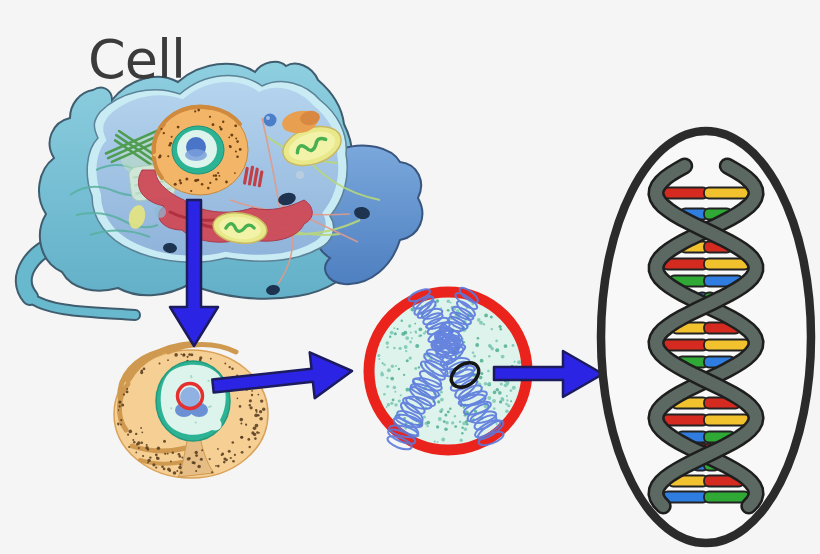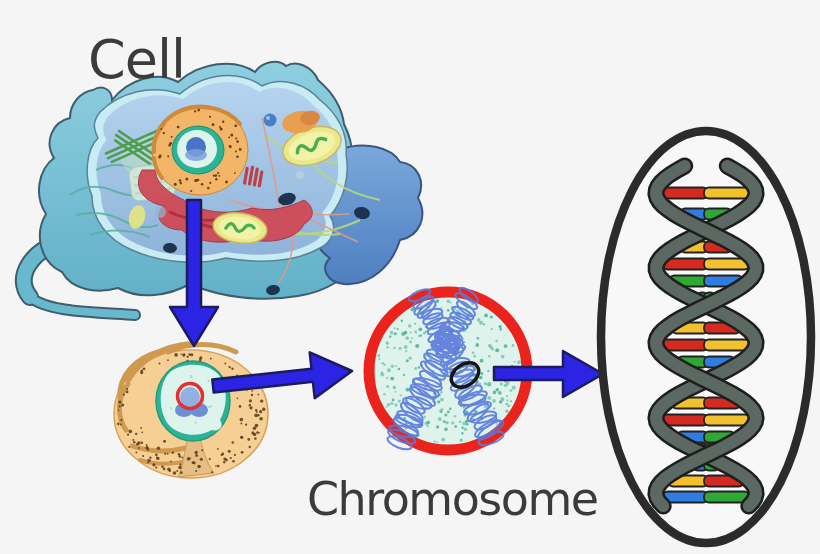--- a/index.html
+++ b/index.html
@@ -762,15 +762,14 @@
     <g id="dnaStrands">
           <path d="M 727.3,166 L 734.5,170 L 741.0,174 L 746.5,178 L 750.8,182 L 753.9,186 L 755.6,190 L 756.0,194 L 754.9,198 L 752.5,202 L 748.8,206 L 743.8,210 L 737.9,214 L 731.0,218 L 723.4,222 L 715.4,226 L 707.0,230 L 698.7,234 L 690.5,238 L 682.8,242 L 675.8,246 L 669.6,250 L 664.4,254 L 660.3,258 L 657.6,262 L 656.2,266 L 656.2,270 L 657.6,274 L 660.3,278 L 664.4,282 L 669.6,286 L 675.8,290 L 682.8,294 L 690.5,298 L 698.7,302 L 707.0,306 L 715.4,310 L 723.4,314 L 731.0,318 L 737.9,322 L 743.8,326 L 748.8,330 L 752.5,334 L 754.9,338 L 756.0,342 L 755.6,346 L 753.9,350 L 750.8,354 L 746.5,358 L 741.0,362 L 734.5,366 L 727.3,370 L 719.4,374 L 711.2,378 L 702.9,382 L 694.6,386 L 686.6,390 L 679.2,394 L 672.5,398 L 666.8,402 L 662.2,406 L 658.8,410 L 656.7,414 L 656.0,418 L 656.7,422 L 658.8,426 L 662.2,430 L 666.8,434 L 672.5,438 L 679.2,442 L 686.6,446 L 694.6,450 L 702.9,454 L 711.2,458 L 719.4,462 L 727.3,466 L 734.5,470 L 741.0,474 L 746.5,478 L 750.8,482 L 753.9,486 L 755.6,490 L 756.0,494 L 754.9,498 L 752.5,502 L 748.8,506" fill="none" stroke="#1e1e1e" stroke-width="17" stroke-linecap="round"></path>
           <path d="M 727.3,166 L 734.5,170 L 741.0,174 L 746.5,178 L 750.8,182 L 753.9,186 L 755.6,190 L 756.0,194 L 754.9,198 L 752.5,202 L 748.8,206 L 743.8,210 L 737.9,214 L 731.0,218 L 723.4,222 L 715.4,226 L 707.0,230 L 698.7,234 L 690.5,238 L 682.8,242 L 675.8,246 L 669.6,250 L 664.4,254 L 660.3,258 L 657.6,262 L 656.2,266 L 656.2,270 L 657.6,274 L 660.3,278 L 664.4,282 L 669.6,286 L 675.8,290 L 682.8,294 L 690.5,298 L 698.7,302 L 707.0,306 L 715.4,310 L 723.4,314 L 731.0,318 L 737.9,322 L 743.8,326 L 748.8,330 L 752.5,334 L 754.9,338 L 756.0,342 L 755.6,346 L 753.9,350 L 750.8,354 L 746.5,358 L 741.0,362 L 734.5,366 L 727.3,370 L 719.4,374 L 711.2,378 L 702.9,382 L 694.6,386 L 686.6,390 L 679.2,394 L 672.5,398 L 666.8,402 L 662.2,406 L 658.8,410 L 656.7,414 L 656.0,418 L 656.7,422 L 658.8,426 L 662.2,430 L 666.8,434 L 672.5,438 L 679.2,442 L 686.6,446 L 694.6,450 L 702.9,454 L 711.2,458 L 719.4,462 L 727.3,466 L 734.5,470 L 741.0,474 L 746.5,478 L 750.8,482 L 753.9,486 L 755.6,490 L 756.0,494 L 754.9,498 L 752.5,502 L 748.8,506" fill="none" stroke="#5c6862" stroke-width="12" stroke-linecap="round"></path>
           <path d="M 684.7,166 L 677.5,170 L 671.0,174 L 665.5,178 L 661.2,182 L 658.1,186 L 656.4,190 L 656.0,194 L 657.1,198 L 659.5,202 L 663.2,206 L 668.2,210 L 674.1,214 L 681.0,218 L 688.6,222 L 696.6,226 L 705.0,230 L 713.3,234 L 721.5,238 L 729.2,242 L 736.2,246 L 742.4,250 L 747.6,254 L 751.7,258 L 754.4,262 L 755.8,266 L 755.8,270 L 754.4,274 L 751.7,278 L 747.6,282 L 742.4,286 L 736.2,290 L 729.2,294 L 721.5,298 L 713.3,302 L 705.0,306 L 696.6,310 L 688.6,314 L 681.0,318 L 674.1,322 L 668.2,326 L 663.2,330 L 659.5,334 L 657.1,338 L 656.0,342 L 656.4,346 L 658.1,350 L 661.2,354 L 665.5,358 L 671.0,362 L 677.5,366 L 684.7,370 L 692.6,374 L 700.8,378 L 709.1,382 L 717.4,386 L 725.4,390 L 732.8,394 L 739.5,398 L 745.2,402 L 749.8,406 L 753.2,410 L 755.3,414 L 756.0,418 L 755.3,422 L 753.2,426 L 749.8,430 L 745.2,434 L 739.5,438 L 732.8,442 L 725.4,446 L 717.4,450 L 709.1,454 L 700.8,458 L 692.6,462 L 684.7,466 L 677.5,470 L 671.0,474 L 665.5,478 L 661.2,482 L 658.1,486 L 656.4,490 L 656.0,494 L 657.1,498 L 659.5,502 L 663.2,506" fill="none" stroke="#1e1e1e" stroke-width="17" stroke-linecap="round"></path>
           <path d="M 684.7,166 L 677.5,170 L 671.0,174 L 665.5,178 L 661.2,182 L 658.1,186 L 656.4,190 L 656.0,194 L 657.1,198 L 659.5,202 L 663.2,206 L 668.2,210 L 674.1,214 L 681.0,218 L 688.6,222 L 696.6,226 L 705.0,230 L 713.3,234 L 721.5,238 L 729.2,242 L 736.2,246 L 742.4,250 L 747.6,254 L 751.7,258 L 754.4,262 L 755.8,266 L 755.8,270 L 754.4,274 L 751.7,278 L 747.6,282 L 742.4,286 L 736.2,290 L 729.2,294 L 721.5,298 L 713.3,302 L 705.0,306 L 696.6,310 L 688.6,314 L 681.0,318 L 674.1,322 L 668.2,326 L 663.2,330 L 659.5,334 L 657.1,338 L 656.0,342 L 656.4,346 L 658.1,350 L 661.2,354 L 665.5,358 L 671.0,362 L 677.5,366 L 684.7,370 L 692.6,374 L 700.8,378 L 709.1,382 L 717.4,386 L 725.4,390 L 732.8,394 L 739.5,398 L 745.2,402 L 749.8,406 L 753.2,410 L 755.3,414 L 756.0,418 L 755.3,422 L 753.2,426 L 749.8,430 L 745.2,434 L 739.5,438 L 732.8,442 L 725.4,446 L 717.4,450 L 709.1,454 L 700.8,458 L 692.6,462 L 684.7,466 L 677.5,470 L 671.0,474 L 665.5,478 L 661.2,482 L 658.1,486 L 656.4,490 L 656.0,494 L 657.1,498 L 659.5,502 L 663.2,506" fill="none" stroke="#5c6862" stroke-width="12" stroke-linecap="round"></path>
         </g>
   </g>
 </svg>
 
 <div class="label label-cell">Cell</div>
-<div class="label label-chromosome">Chromosome</div>
 
 </div>
 
 </body></html>

